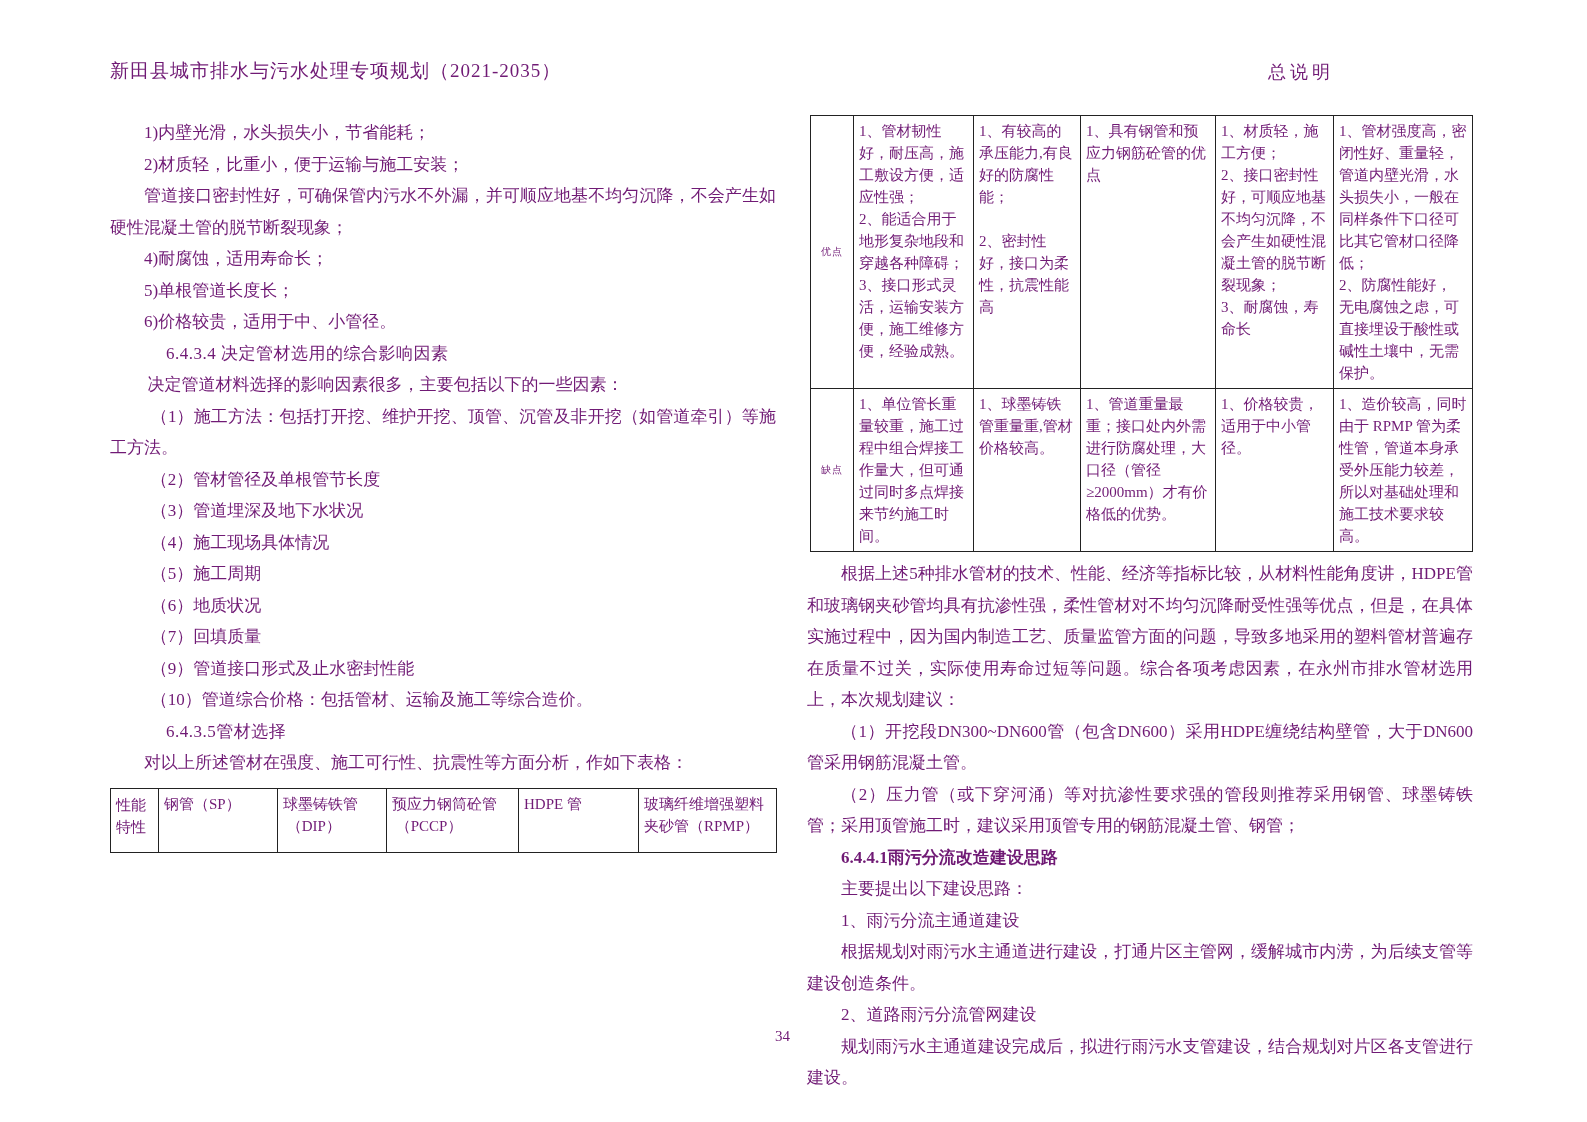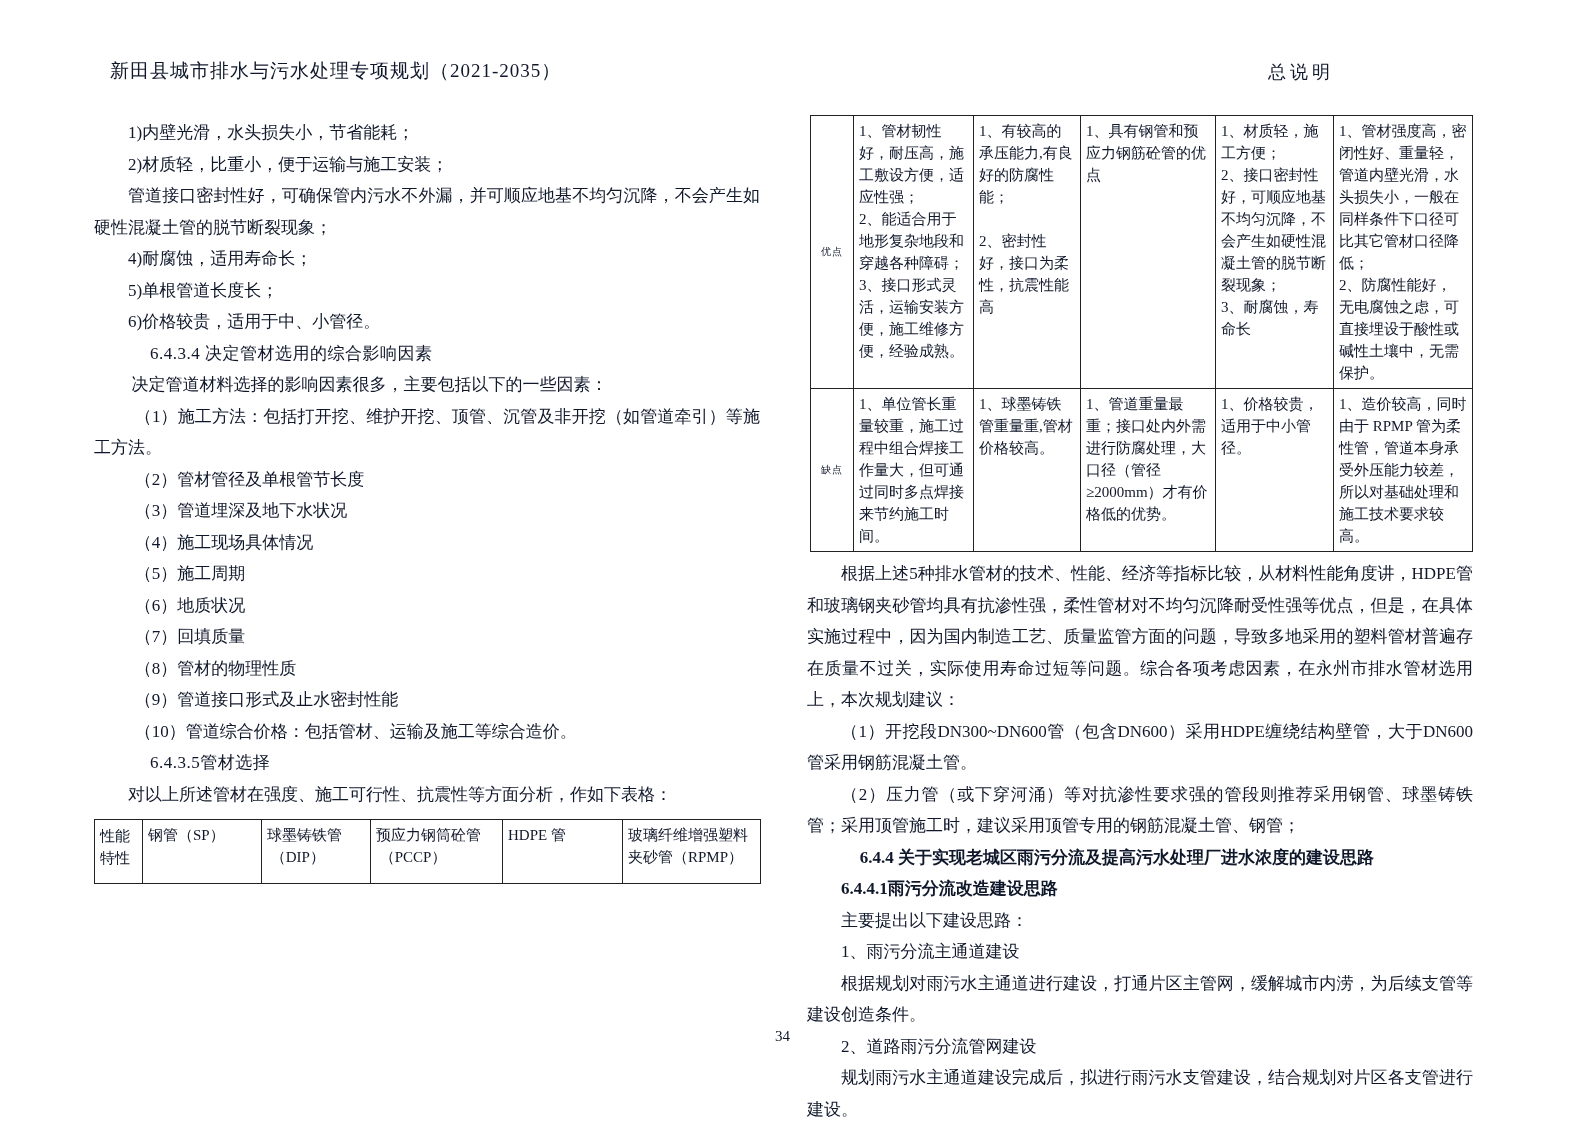--- a/index.html
+++ b/index.html
@@ -1,29 +1,29 @@
 <!DOCTYPE html>
 <html><head>
 <meta charset="utf-8">
 <style>
   html,body{margin:0;padding:0;background:#e8e8e8;}
   .page{
     position:relative;
     width:1587px;height:1122px;
     background:#ffffff;
     font-family:"Liberation Serif", serif;
-    color:#0f172a;
+    color:#701a75;
     overflow:hidden;
   }
   
   .hdr-left{position:absolute;left:110px;top:58px;font-size:19px;letter-spacing:1px;}
   .hdr-right{position:absolute;left:1268px;top:60px;font-size:18px;letter-spacing:4px;}
 
   
-  .col-left{position:absolute;left:94px;top:117px;width:666px;}
+  .col-left{position:absolute;left:110px;top:117px;width:666px;}
   .col-right{position:absolute;left:807px;top:115px;width:666px;}
 
   .col-left p,.col-right p{
     margin:0;font-size:17px;line-height:31.5px;
     text-align:justify;
   }
   .ind{text-indent:2em;}
   .ind22{text-indent:2.2em;}
   .ind24{text-indent:2.4em;}
   .ind33{text-indent:3.3em;letter-spacing:0.5px;}
@@ -75,21 +75,20 @@
     <p class="ind">6)价格较贵，适用于中、小管径。</p>
     <p class="ind33">6.4.3.4 决定管材选用的综合影响因素</p>
     <p class="ind22">决定管道材料选择的影响因素很多，主要包括以下的一些因素：</p>
     <p class="ind24">（1）施工方法：包括打开挖、维护开挖、顶管、沉管及非开挖（如管道牵引）等施工方法。</p>
     <p class="ind24">（2）管材管径及单根管节长度</p>
     <p class="ind24">（3）管道埋深及地下水状况</p>
     <p class="ind24">（4）施工现场具体情况</p>
     <p class="ind24">（5）施工周期</p>
     <p class="ind24">（6）地质状况</p>
     <p class="ind24">（7）回填质量</p>
-    <p class="ind24">（8）管材的物理性质</p>
     <p class="ind24">（9）管道接口形式及止水密封性能</p>
     <p class="ind24">（10）管道综合价格：包括管材、运输及施工等综合造价。</p>
     <p class="ind33">6.4.3.5管材选择</p>
     <p class="ind">对以上所述管材在强度、施工可行性、抗震性等方面分析，作如下表格：</p>
 
     <table class="mat-table">
       <colgroup>
         <col style="width:48px">
           <col style="width:119px">
           <col style="width:109px">
@@ -147,21 +146,20 @@
         <td class="pre">1、管道重量最重；接口处内外需进行防腐处理，大口径（管径≥2000mm）才有价格低的优势。</td>
         <td class="pre">1、价格较贵，适用于中小管径。</td>
         <td class="pre">1、造价较高，同时由于 RPMP 管为柔性管，管道本身承受外压能力较差，所以对基础处理和施工技术要求较高。</td>
       </tr>
     </tbody>
       </table>
 
     <p class="ind" style="margin-top:6px;">根据上述5种排水管材的技术、性能、经济等指标比较，从材料性能角度讲，HDPE管和玻璃钢夹砂管均具有抗渗性强，柔性管材对不均匀沉降耐受性强等优点，但是，在具体实施过程中，因为国内制造工艺、质量监管方面的问题，导致多地采用的塑料管材普遍存在质量不过关，实际使用寿命过短等问题。综合各项考虑因素，在永州市排水管材选用上，本次规划建议：</p>
     <p class="ind">（1）开挖段DN300~DN600管（包含DN600）采用HDPE缠绕结构壁管，大于DN600管采用钢筋混凝土管。</p>
     <p class="ind">（2）压力管（或下穿河涌）等对抗渗性要求强的管段则推荐采用钢管、球墨铸铁管；采用顶管施工时，建议采用顶管专用的钢筋混凝土管、钢管；</p>
-    <p class="hd644">6.4.4 关于实现老城区雨污分流及提高污水处理厂进水浓度的建设思路</p>
     <p class="hd6441">6.4.4.1雨污分流改造建设思路</p>
     <p class="ind">主要提出以下建设思路：</p>
     <p class="ind">1、雨污分流主通道建设</p>
     <p class="ind">根据规划对雨污水主通道进行建设，打通片区主管网，缓解城市内涝，为后续支管等建设创造条件。</p>
     <p class="ind">2、道路雨污分流管网建设</p>
     <p class="ind">规划雨污水主通道建设完成后，拟进行雨污水支管建设，结合规划对片区各支管进行建设。</p>
   </div>
 
   <div class="page-num">34</div>
 

